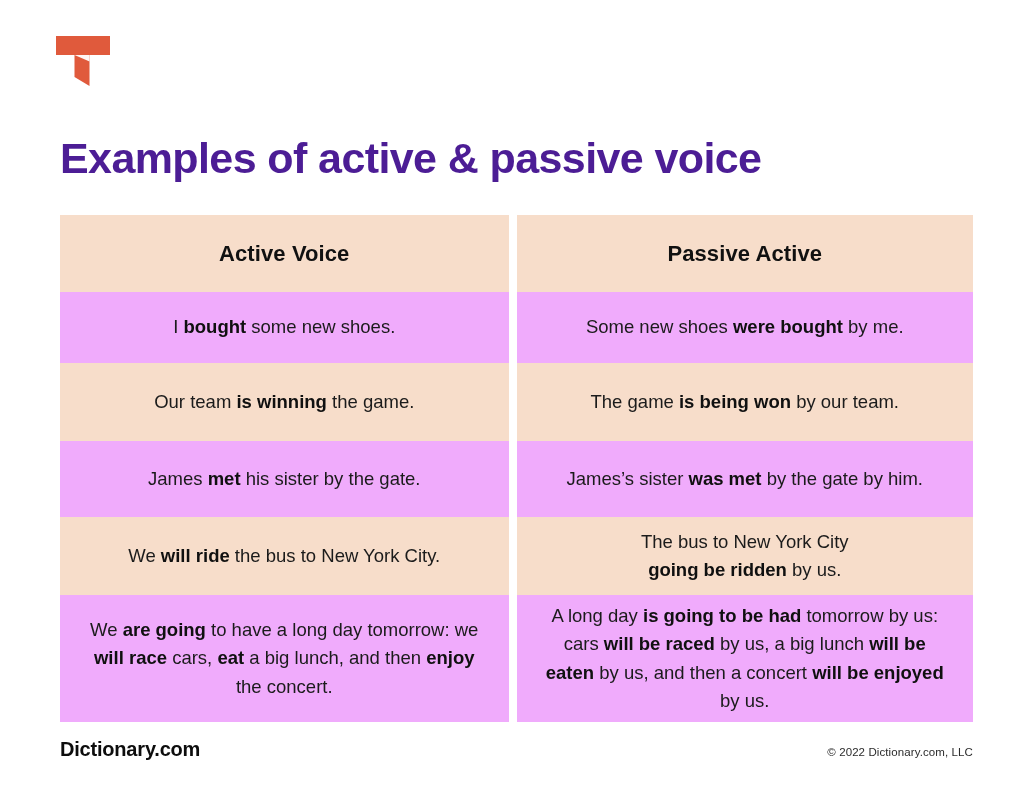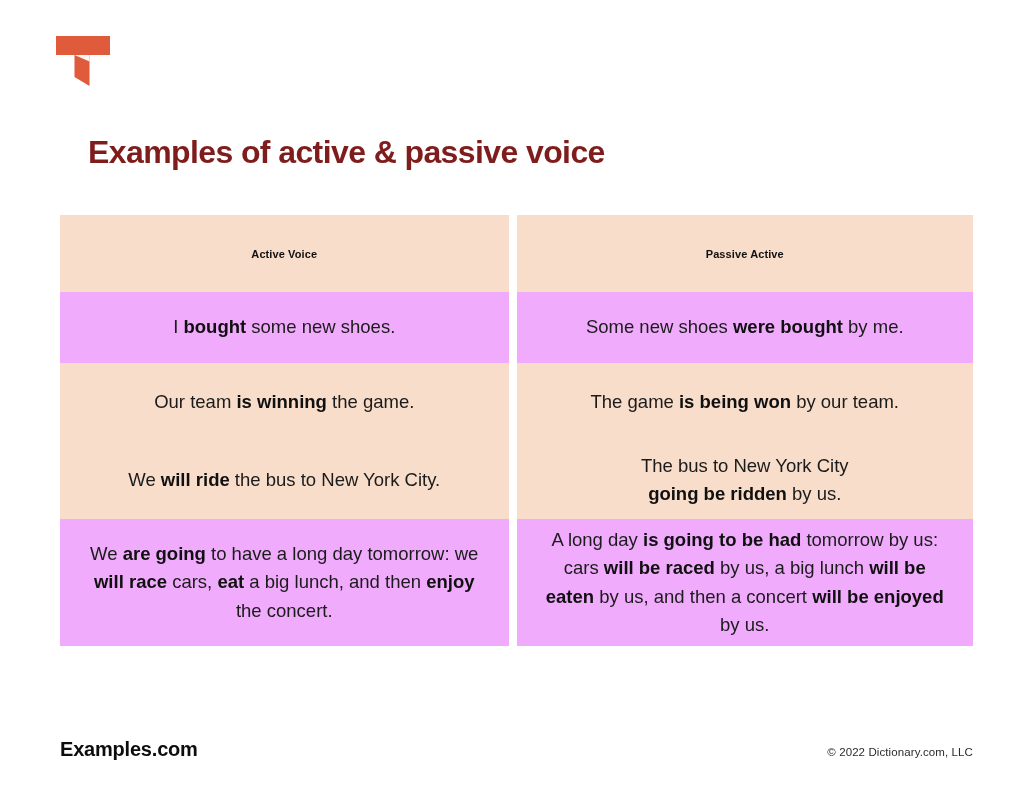--- a/index.html
+++ b/index.html
@@ -22,27 +22,27 @@
     left: 56px;
     top: 36px;
     width: 54px;
     height: 50px;
   }
   .logo-wrap svg { display: block; }
 
   
   .page-title {
     position: absolute;
-    left: 88px;
+    left: 60px;
     top: 133px;
     margin: 0;
-    font-size: 32px;
+    font-size: 43px;
     font-weight: 700;
     letter-spacing: -0.6px;
-    color: #7f1d1d;
+    color: #4c1d95;
     line-height: 1.2;
   }
 
   
   .voice-table {
     position: absolute;
     left: 60px;
     top: 215px;
     width: 913px;
     border-collapse: separate;
@@ -61,21 +61,21 @@
   .voice-table th:first-child,
   .voice-table td:first-child {
     border-right: 8px solid #ffffff;
   }
 
   .band-dark  { background: #f7ddca; }
   .band-light { background: #f0abfc; }
 
   .voice-table thead th {
     height: 77px;
-    font-size: 11px;
+    font-size: 22px;
     font-weight: 700;
     letter-spacing: 0.1px;
     color: #111111;
   }
 
   .voice-table tbody td {
     font-size: 18.5px;
     font-weight: 400;
     line-height: 1.52;
     color: #1b1b1b;
@@ -142,35 +142,43 @@
       </td>
     </tr>
     <tr class="r2">
       <td class="band-dark">
         <span class="cell-text">Our team <b>is winning</b> the game.</span>
       </td>
       <td class="band-dark">
         <span class="cell-text">The game <b>is being won</b> by our team.</span>
       </td>
     </tr>
+    <tr class="r3">
+      <td class="band-light">
+        <span class="cell-text">James <b>met</b> his sister by the gate.</span>
+      </td>
+      <td class="band-light">
+        <span class="cell-text">James’s sister <b>was met</b> by the gate by him.</span>
+      </td>
+    </tr>
     <tr class="r4">
       <td class="band-dark">
         <span class="cell-text">We <b>will ride</b> the bus to New York City.</span>
       </td>
       <td class="band-dark">
         <span class="cell-text">The bus to New York City<br><b>going be ridden</b> by us.</span>
       </td>
     </tr>
     <tr class="r5">
       <td class="band-light">
         <span class="cell-text">We <b>are going</b> to have a long day tomorrow: we <b>will race</b> cars, <b>eat</b> a big lunch, and then <b>enjoy</b> the concert.</span>
       </td>
       <td class="band-light">
         <span class="cell-text">A long day <b>is going to be had</b> tomorrow by us: cars <b>will be raced</b> by us, a big lunch <b>will be eaten</b> by us, and then a concert <b>will be enjoyed</b> by us.</span>
       </td>
     </tr>
   </tbody>
 </table>
 
 <div class="footer">
-  <div class="brand">Examples.com</div>
+  <div class="brand">Dictionary.com</div>
   <div class="copyright">© 2022 Dictionary.com, LLC</div>
 </div>
 
 </body></html>

